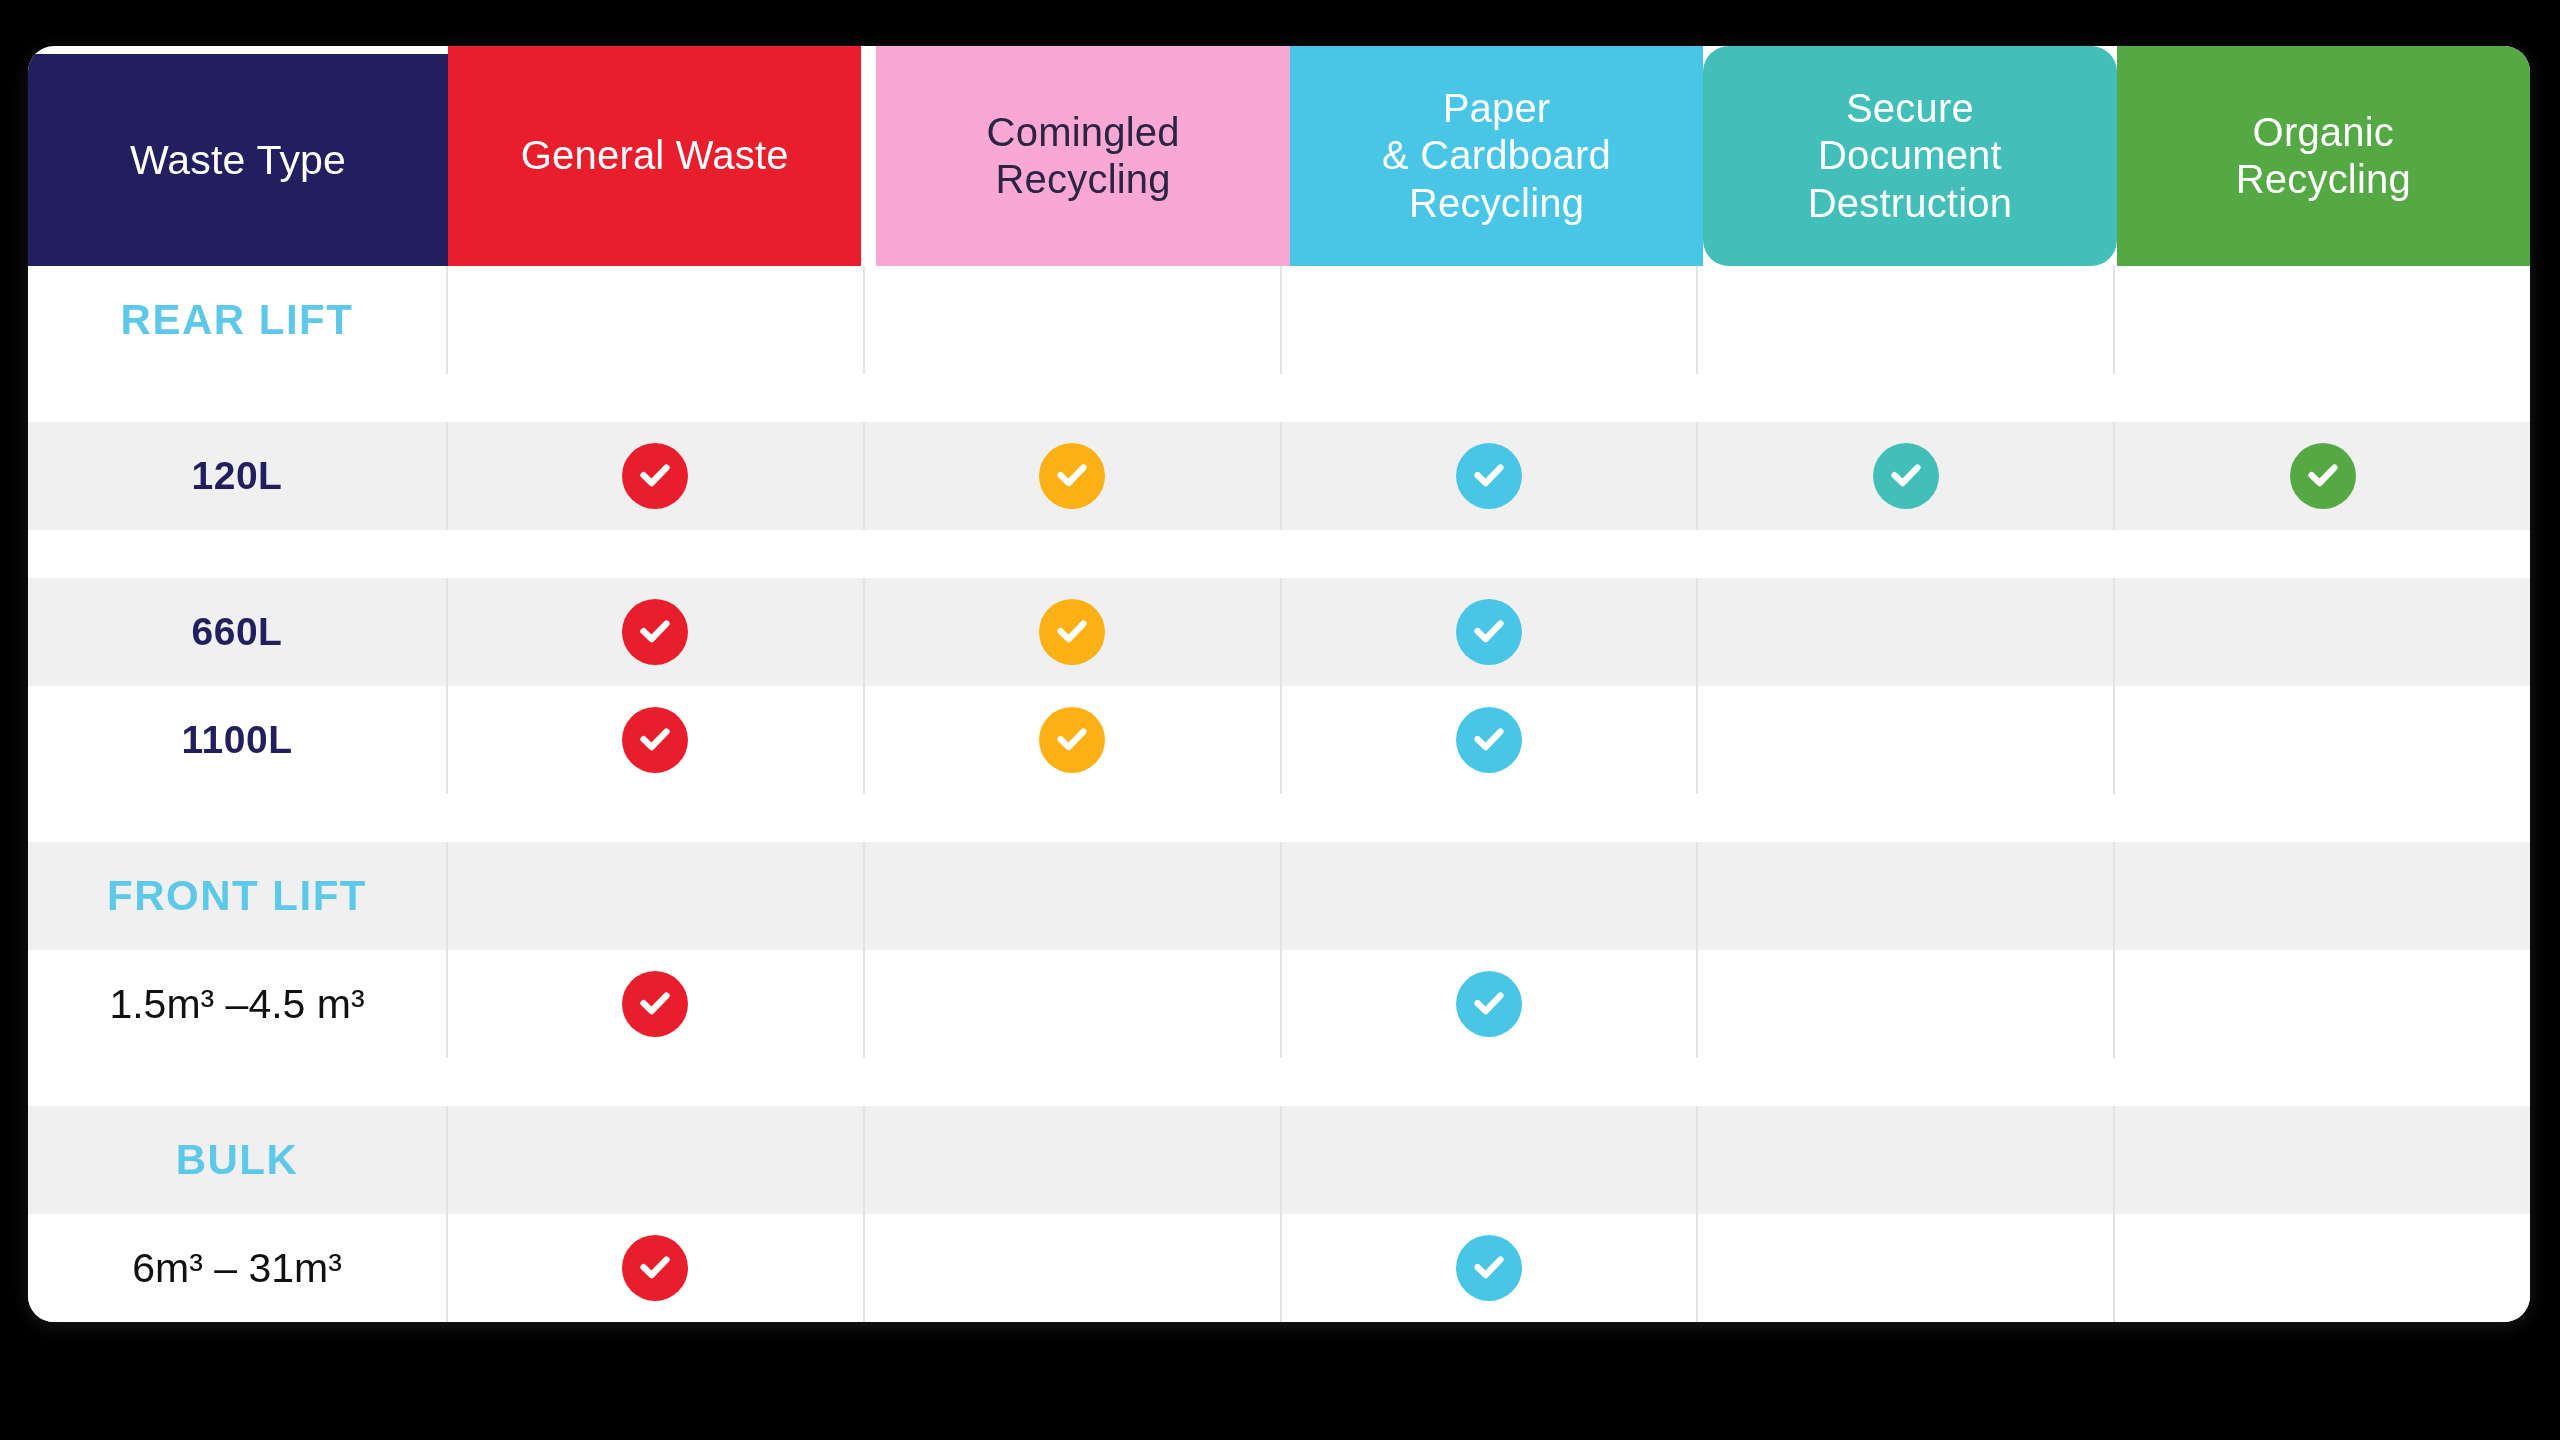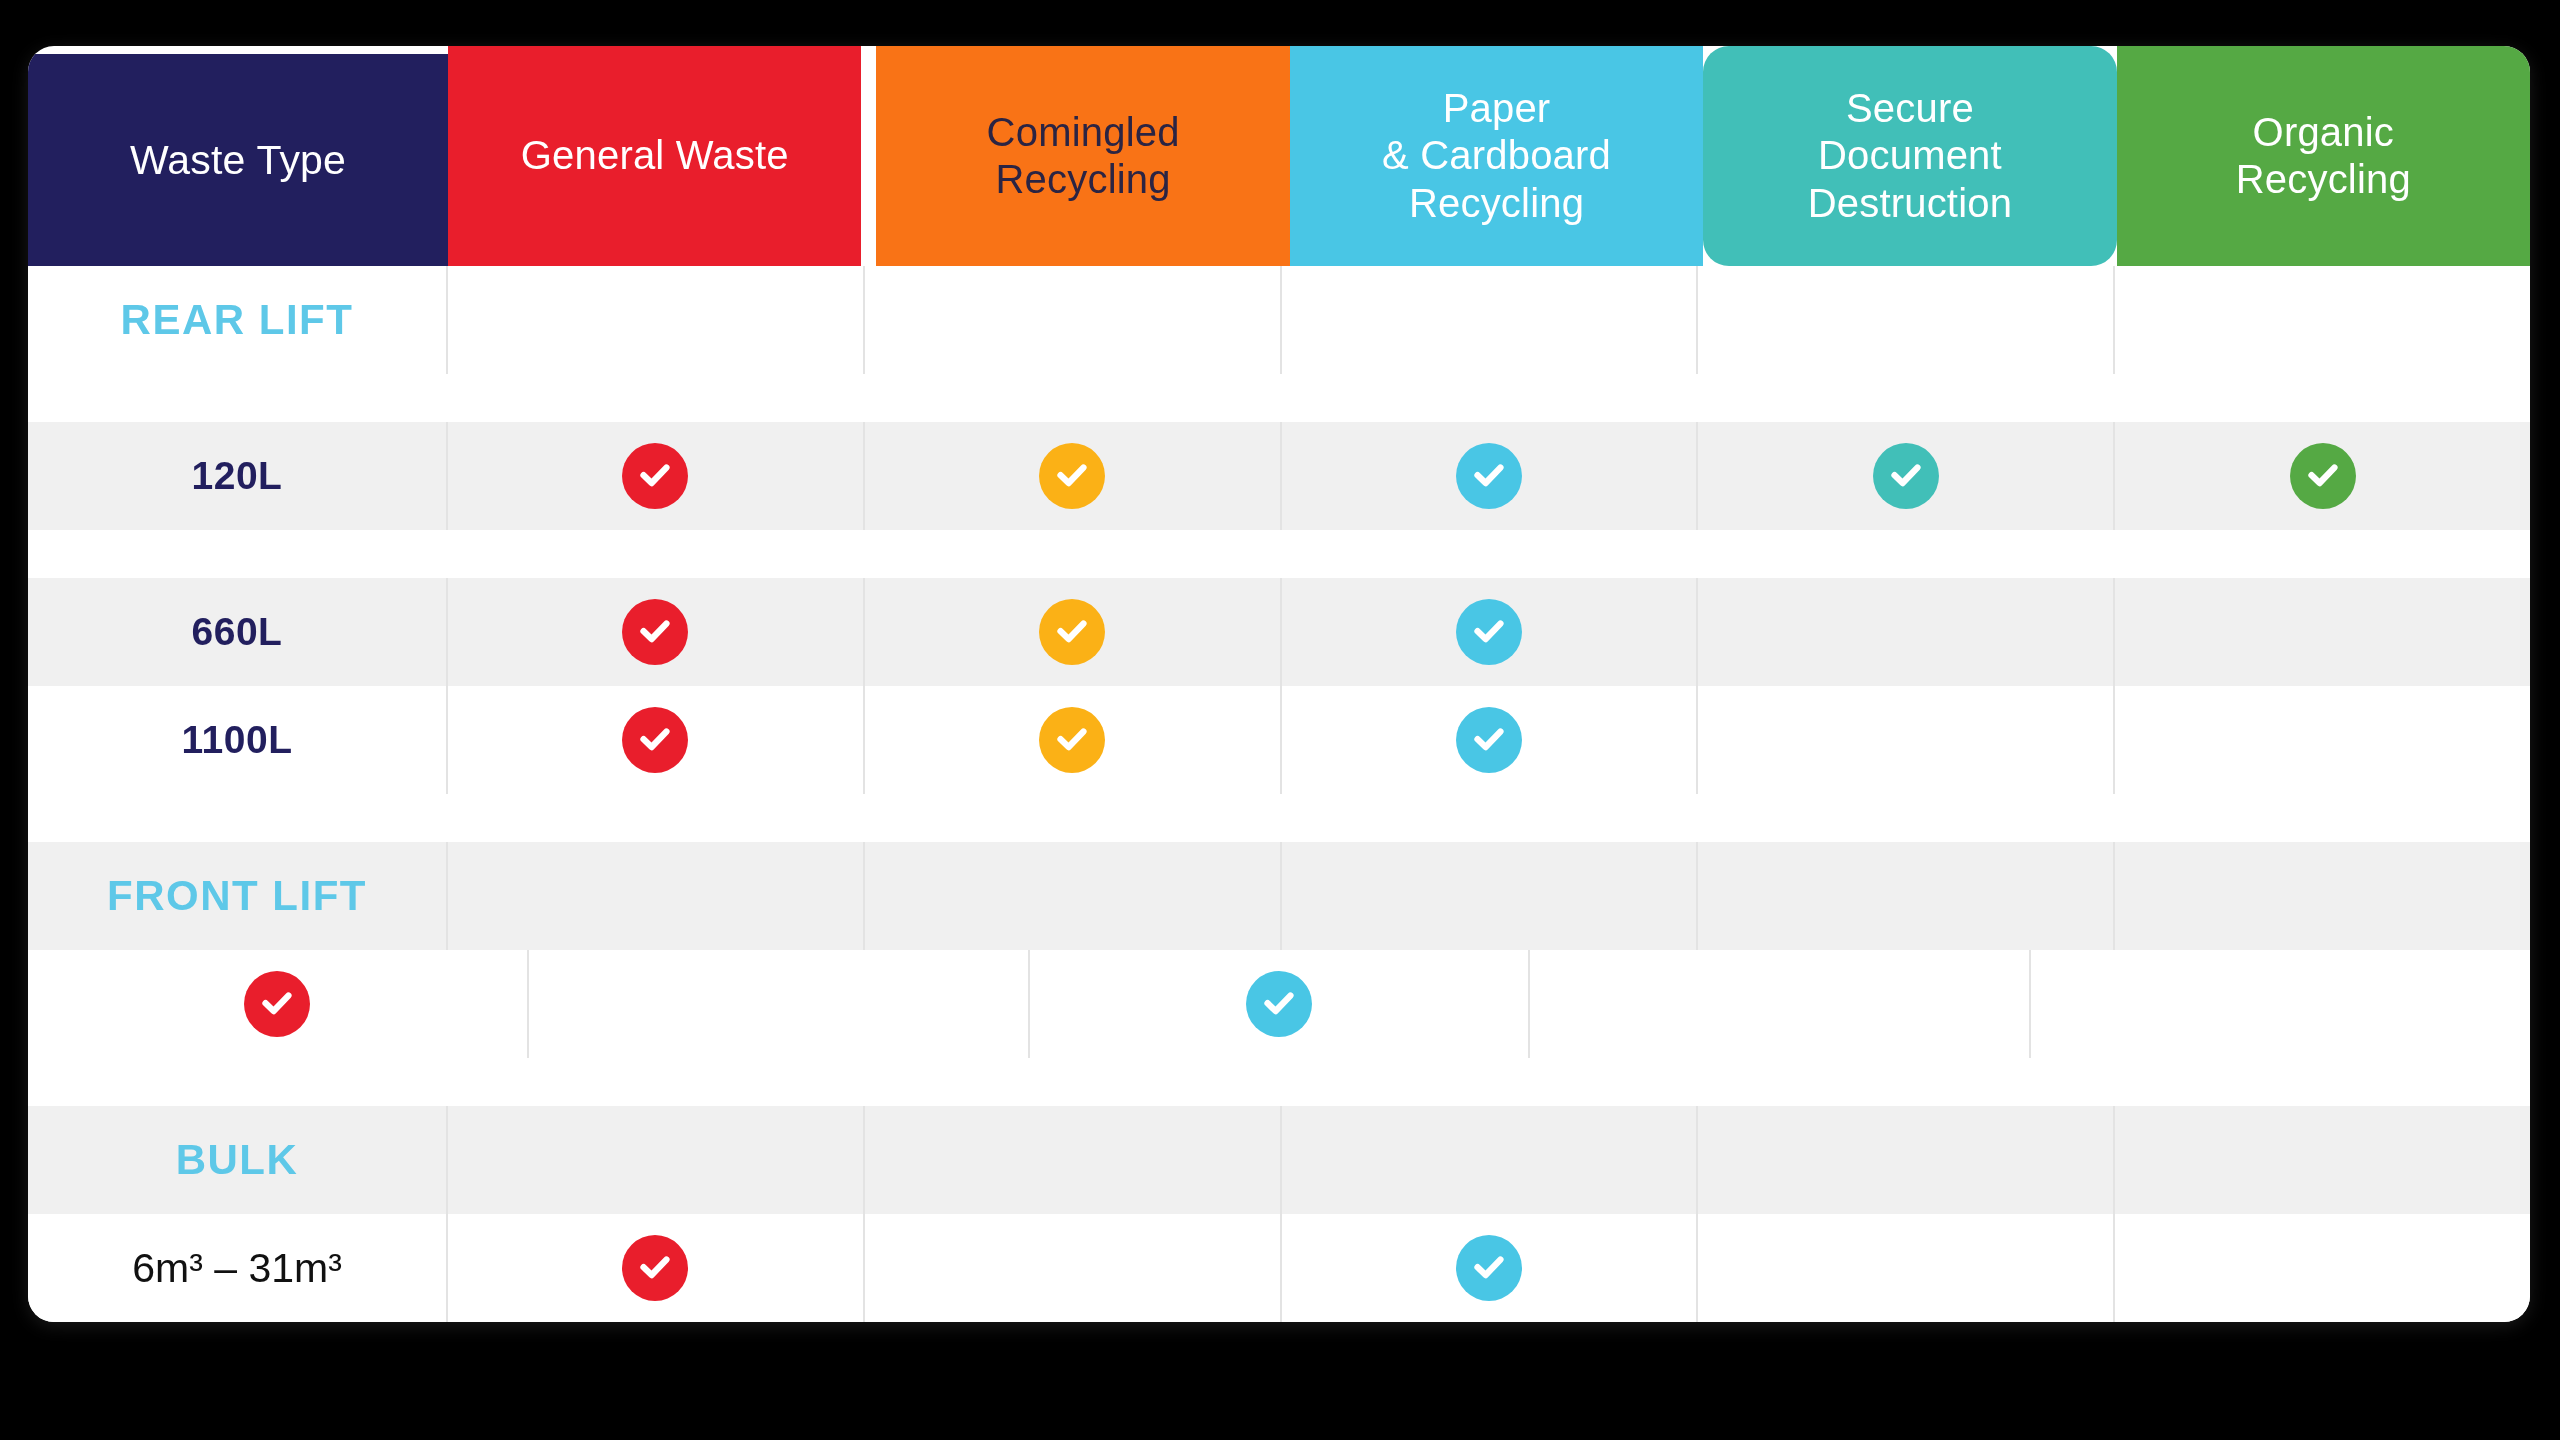--- a/index.html
+++ b/index.html
@@ -45,21 +45,21 @@
     text-align:center;
     padding:6px 10px;
     font-size:40px;
     font-weight:400;
     line-height:1.18;
     letter-spacing:0.2px;
     white-space:pre-line;
   }
   .hcell.h0 { background:#221f5e; color:#ffffff; font-size:41px;margin-top:8px; }
   .hcell.h1 { background:#e91e2c; color:#ffffff; }
-  .hcell.h2 { background:#f97316; color:#2b2443;margin-left:15px; }
+  .hcell.h2 { background:#f9a8d4; color:#2b2443;margin-left:15px; }
   .hcell.h3 { background:#49c6e5; color:#ffffff; }
   .hcell.h4 { background:#41bfb8; color:#ffffff;border-radius:26px; }
   .hcell.h5 { background:#55a944; color:#ffffff; }
 
   
   .trow { height:108px; }
   .trow.white { background:#ffffff; }
   .trow.grey  { background:#f0f0f0;margin-top:48px; }
 
   .cell {
@@ -239,20 +239,23 @@
           <div class="cell c0">
             <div class="label group">FRONT LIFT</div>
           </div>
           <div class="cell cx"></div>
           <div class="cell cx"></div>
           <div class="cell cx"></div>
           <div class="cell cx"></div>
           <div class="cell cx"></div>
         </div>
         <div class="trow white">
+          <div class="cell c0">
+            <div class="label plain">1.5m³ –4.5 m³</div>
+          </div>
           <div class="cell cx">
             <span class="check red">
               <svg viewBox="0 0 24 24" aria-hidden="true">
                 <path d="M20.2 5.6a1.9 1.9 0 0 0-2.75.05L9.9 13.5 6.5 10.2a1.9 1.9 0 1 0-2.65 2.72l4.8 4.66a1.9 1.9 0 0 0 2.7-.05l8.9-9.3a1.9 1.9 0 0 0-.05-2.63z" fill="#ffffff"></path>
               </svg>
             </span>
           </div>
           <div class="cell cx"></div>
           <div class="cell cx">
             <span class="check blue">

